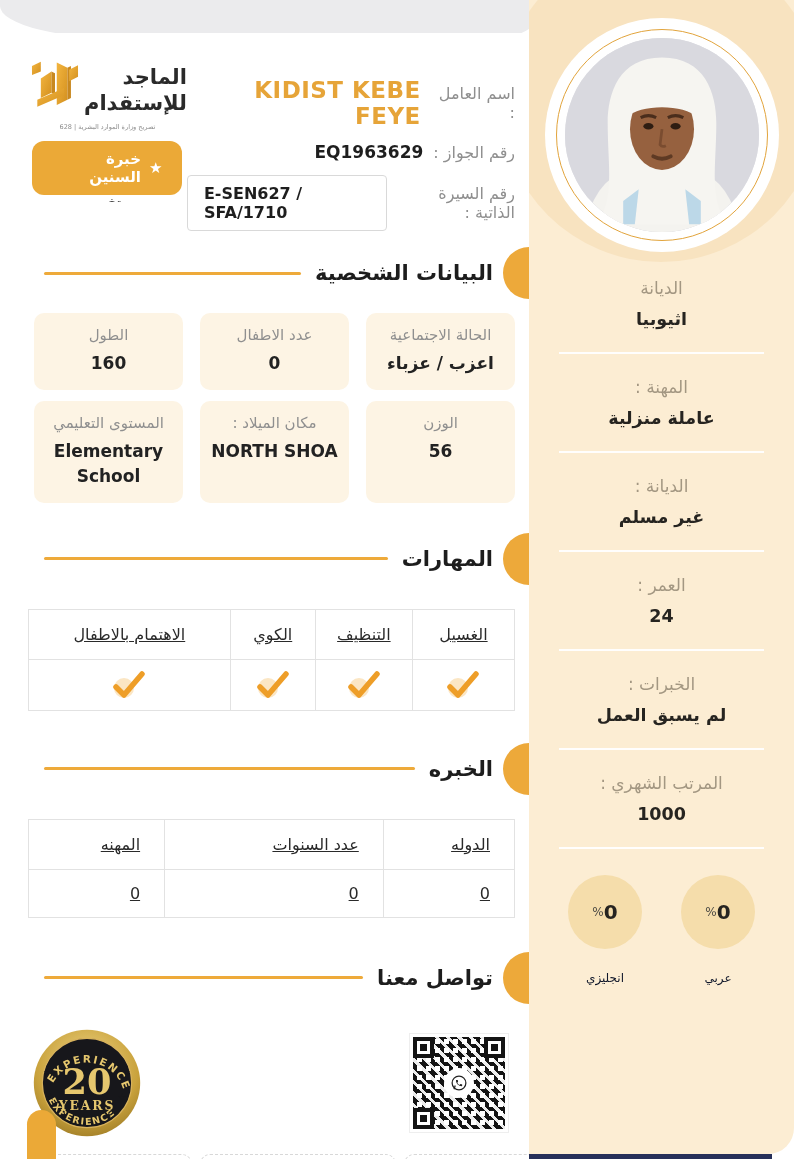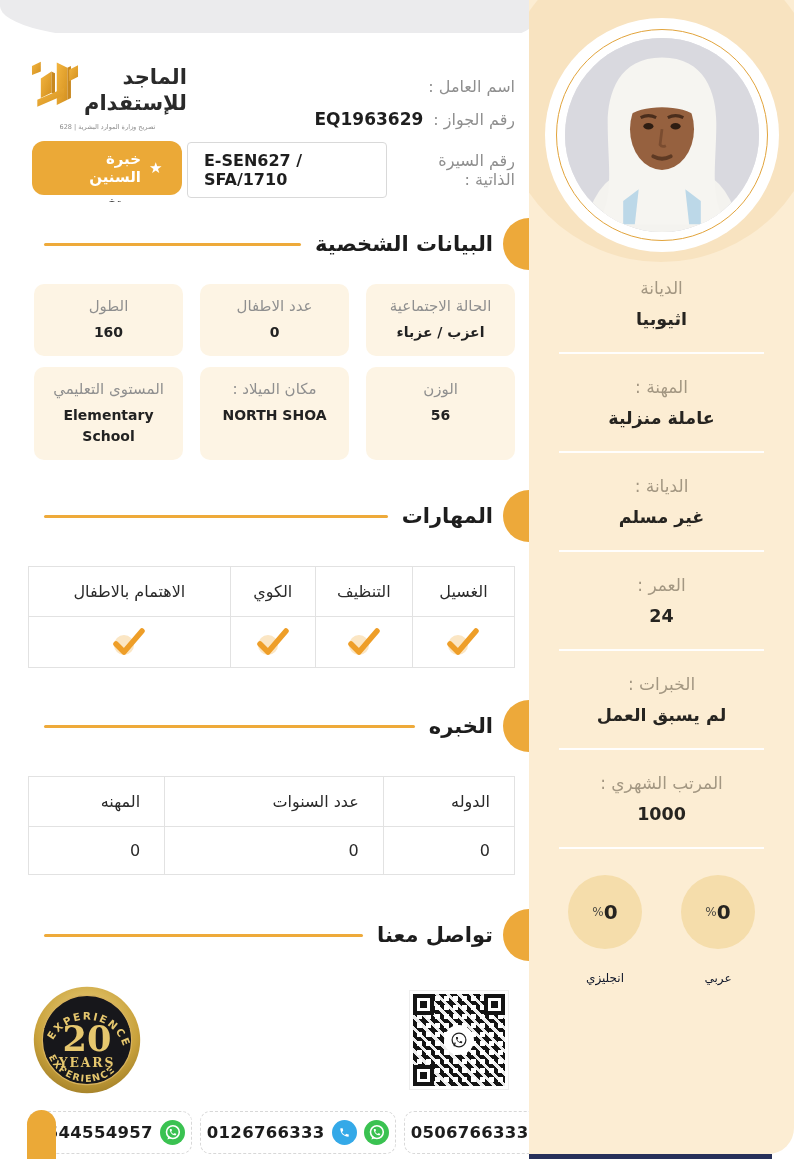--- a/index.html
+++ b/index.html
@@ -38,25 +38,25 @@
   
   .section { display:flex; direction:rtl; align-items:center; margin-right:-14px; }
   .half-disc { width:26px; height:52px; background:#eda93a; border-radius:26px 0 0 26px; flex:0 0 auto; }
   .sec-title { font-weight:bold; font-size:21px; color:#1d1d1d; margin:0 10px 0 14px; white-space:nowrap; }
   .sec-line { flex:1; height:3px; background:#eeaa3a; border-radius:2px; margin-left:16px; }
 
   
   .cards { display:grid; direction:rtl; grid-template-columns:1fr 1fr 1fr; gap:11px; margin-top:14px; }
   .p-card { background:#fdf4e4; border-radius:10px; padding:13px 10px; text-align:center;margin-left:6px; }
   .p-lbl { color:#8f8f8f; font-size:15px; }
-  .p-val { color:#222; font-weight:bold; font-size:14px; margin-top:7px; line-height:1.5; }
+  .p-val { color:#222; font-weight:bold; font-size:17px; margin-top:7px; line-height:1.5; }
 
   
   table { width:100%; border-collapse:collapse; direction:rtl; table-layout:fixed; background:#fff; }
-  th, td { border:1px solid #e2e2e2; font-weight:normal; color:#2a2a2a; }
+  th, td { border:1px solid #e2e2e2; font-weight:normal; color:#2a2a2a;text-decoration:underline; }
   .skills-table { margin-top:24px; }
   .skills-table th { font-size:16px; padding:15px 6px; text-align:center; }
   .skills-table td { padding:10px 6px; text-align:center; }
   .exp-table { margin-top:24px; }
   .exp-table th { font-size:16px; padding:15px 24px; text-align:right; }
   .exp-table td { font-size:16px; padding:14px 24px; text-align:right; color:#2a2a2a; }
 
   .chk { display:inline-block; vertical-align:middle; }
 
   
@@ -120,20 +120,21 @@
 
   <div class="top-band"></div>
 
   <div class="card">
 
     <div class="top-row">
 
       <div class="info">
         <div class="info-row">
           <span class="lbl">اسم العامل :</span>
+          <span class="worker-name">KIDIST KEBE FEYE</span>
         </div>
         <div class="info-row">
           <span class="lbl">رقم الجواز :</span>
           <span class="passport-val">EQ1963629</span>
         </div>
         <div class="info-row">
           <span class="lbl">رقم السيرة الذاتية :</span>
           <span class="cv-box">E-SEN627 / SFA/1710</span>
         </div>
       </div>

